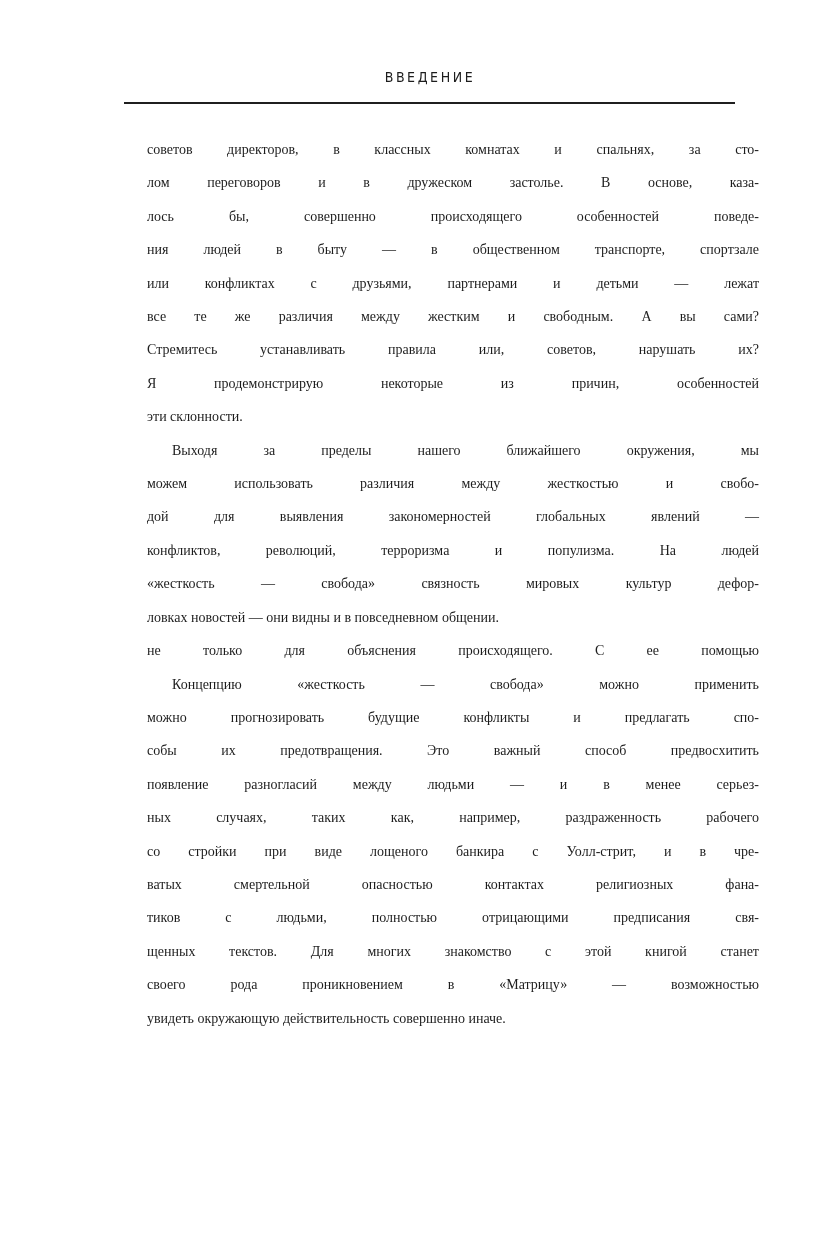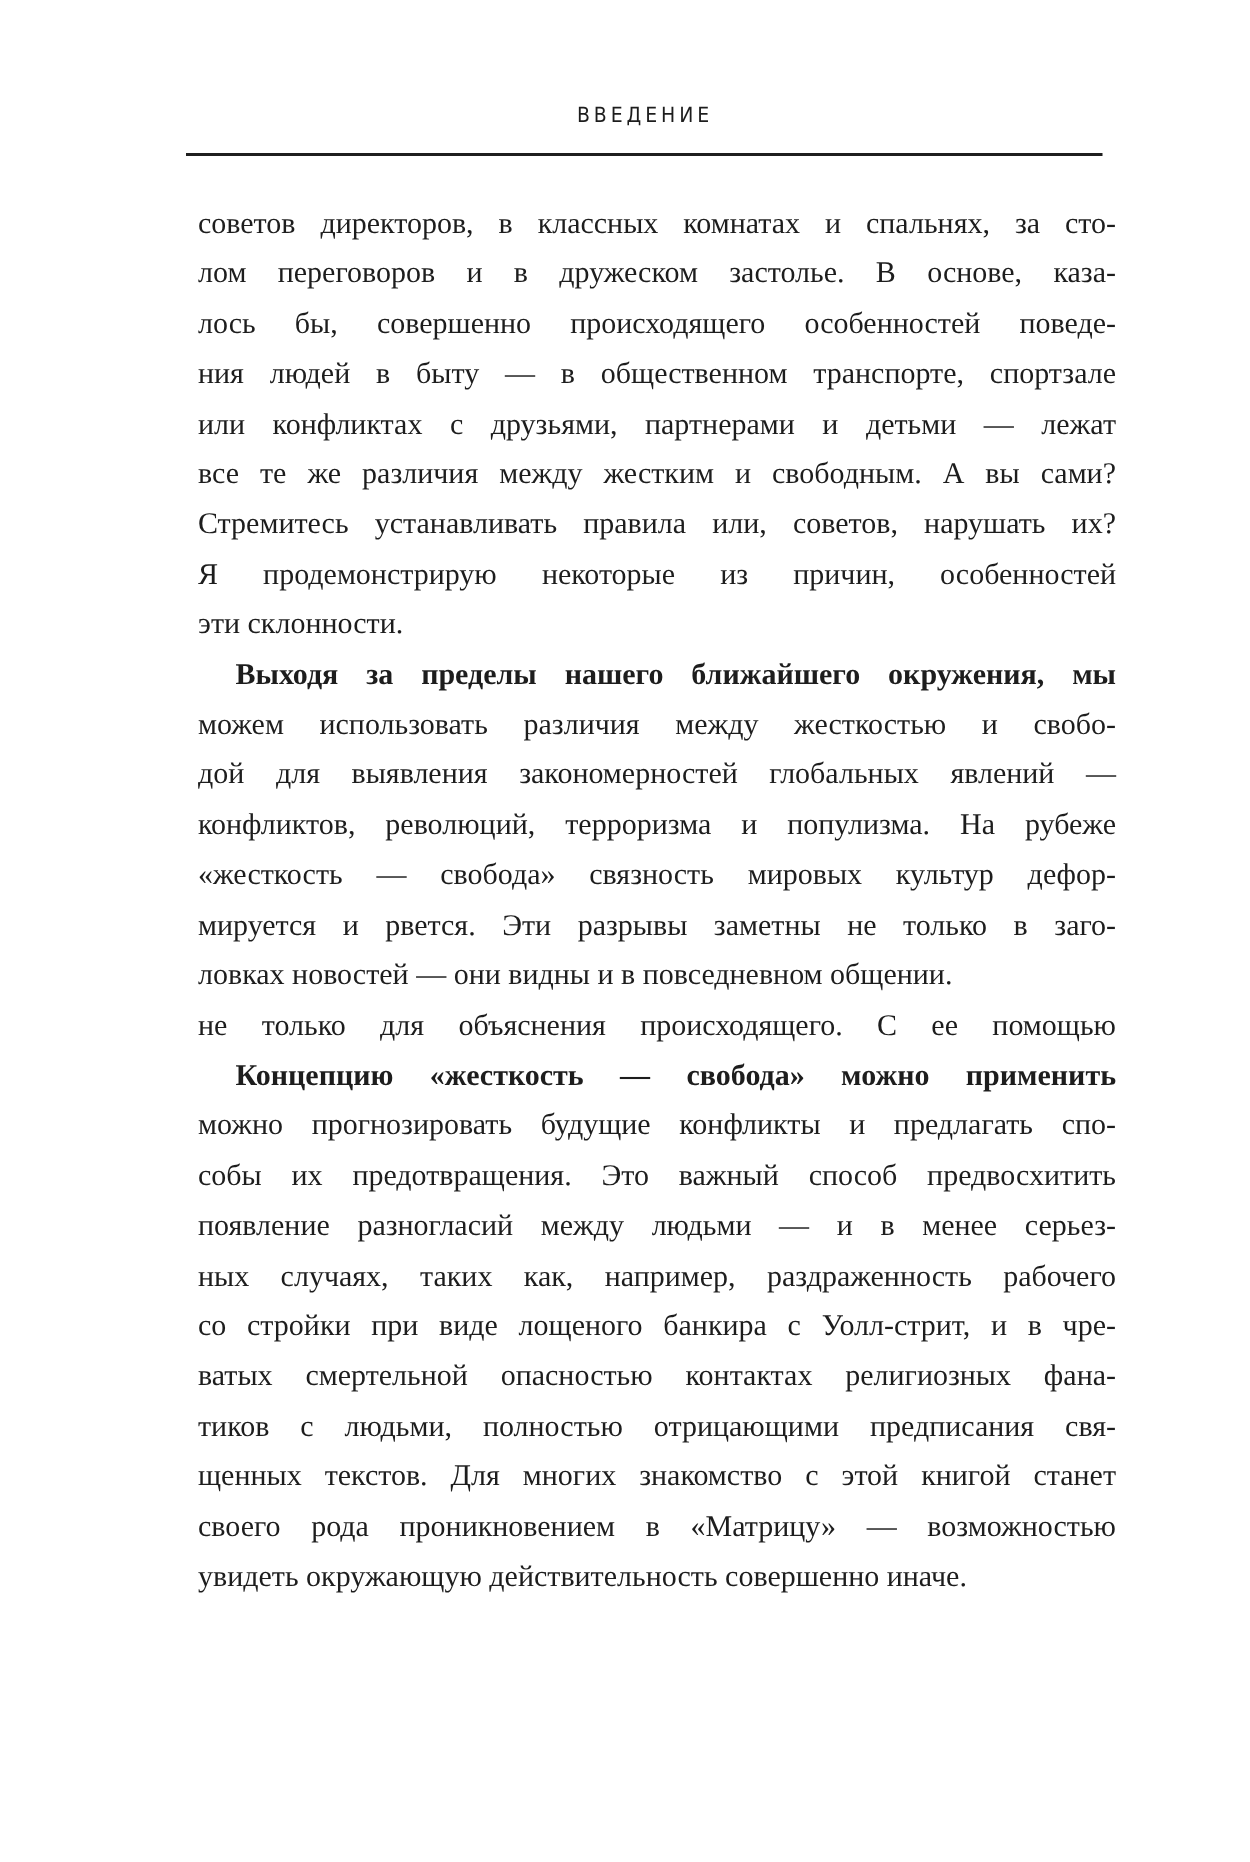--- a/index.html
+++ b/index.html
@@ -42,37 +42,37 @@
   .header-rule {
     position: absolute;
     left: 0;
     top: 82px;
     width: 611px;
     height: 2px;
     background: var(--rule-color);
   }
   .text-body {
     position: absolute;
-    left: 0;
+    left: 15px;
     top: 111px;
     width: 612px;
     font-family: "Liberation Serif", "DejaVu Serif", serif;
-    font-size: 20px;
+    font-size: 14px;
     line-height: 29.4px;
     color: var(--text-color);
   }
   .para { width: 612px; }
   .line {
     text-align: justify;
     text-align-last: justify;
     -moz-text-align-last: justify;
     width: 612px;
   }
   .line.last { text-align-last: left; -moz-text-align-last: left; }
-  .line.indent { padding-left: 25px; font-weight: bold; }
+  .line.indent { padding-left: 25px; }
 </style>
 </head>
 <body>
 
 <div class="page">
   <div class="column">
     <div class="running-head">ВВЕДЕНИЕ</div>
     <div class="header-rule"></div>
     <div class="text-body">
         <div class="para">
@@ -83,23 +83,22 @@
           <div class="line">или конфликтах с друзьями, партнерами и детьми — лежат</div>
           <div class="line">все те же различия между жестким и свободным. А вы сами?</div>
           <div class="line">Стремитесь устанавливать правила или, советов, нарушать их?</div>
           <div class="line">Я продемонстрирую некоторые из причин, особенностей</div>
           <div class="line last">эти склонности.</div>
         </div>
         <div class="para">
           <div class="line indent">Выходя за пределы нашего ближайшего окружения, мы</div>
           <div class="line">можем использовать различия между жесткостью и свобо-</div>
           <div class="line">дой для выявления закономерностей глобальных явлений —</div>
-          <div class="line">конфликтов, революций, терроризма и популизма. На рубеже</div>
+          <div class="line">конфликтов, революций, терроризма и популизма. На людей</div>
           <div class="line">«жесткость — свобода» связность мировых культур дефор-</div>
-          <div class="line">мируется и рвется. Эти разрывы заметны не только в заго-</div>
           <div class="line last">ловках новостей — они видны и в повседневном общении.</div>
         </div>
         <div class="para">
           <div class="line">не только для объяснения происходящего. С ее помощью</div>
           <div class="line indent">Концепцию «жесткость — свобода» можно применить</div>
           <div class="line">можно прогнозировать будущие конфликты и предлагать спо-</div>
           <div class="line">собы их предотвращения. Это важный способ предвосхитить</div>
           <div class="line">появление разногласий между людьми — и в менее серьез-</div>
           <div class="line">ных случаях, таких как, например, раздраженность рабочего</div>
           <div class="line">со стройки при виде лощеного банкира с Уолл-стрит, и в чре-</div>

